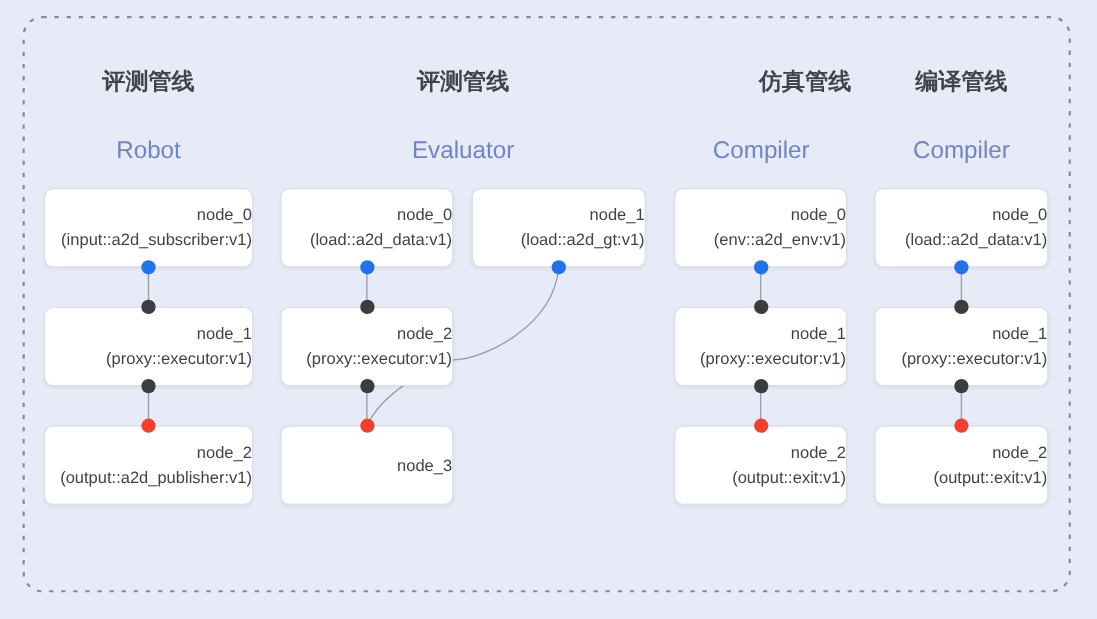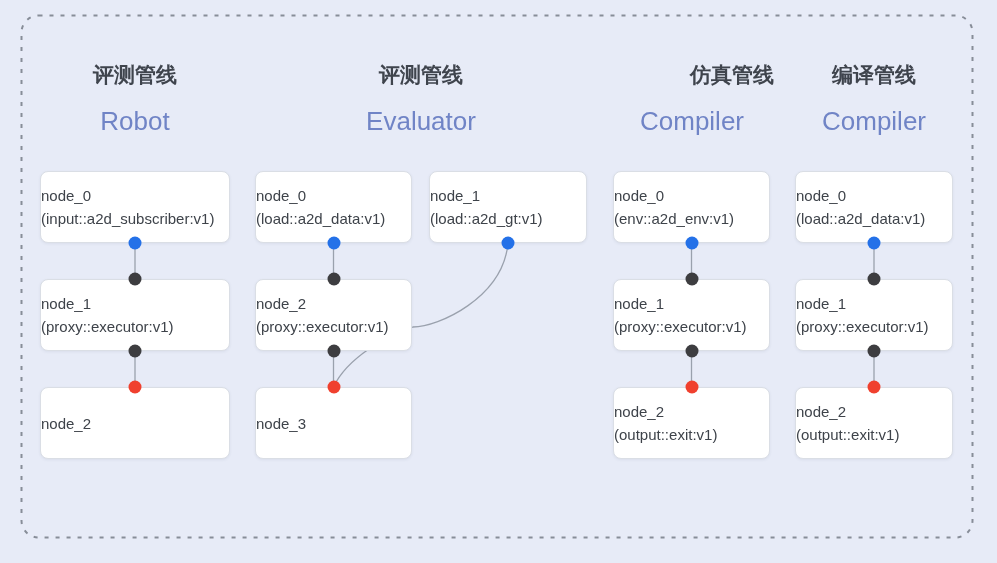--- a/index.html
+++ b/index.html
@@ -23,33 +23,33 @@
     font-family:"Liberation Sans","DejaVu Sans",sans-serif;
   }
   #edges-svg{position:absolute;left:0;top:0;z-index:1;}
   .title-zh{
     position:absolute;z-index:2;top:62px;
     transform:translateX(-50%);
     font-size:21px;font-weight:600;line-height:26px;
     color:var(--title-zh);white-space:nowrap;
   }
   .title-en{
-    position:absolute;z-index:2;top:108px;
+    position:absolute;z-index:2;top:124px;
     transform:translateX(-50%);
-    font-size:26px;font-weight:400;line-height:26px;
+    font-size:22px;font-weight:400;line-height:26px;
     color:var(--title-en);white-space:nowrap;
   }
   .node-box{
     position:absolute;z-index:2;
     background:var(--node-bg);
     border:1px solid var(--node-border);
     border-radius:8px;
     box-shadow:0 1px 3px rgba(40,55,90,0.07);
     display:flex;flex-direction:column;
-    align-items:flex-start;justify-content:center;
+    align-items:flex-end;justify-content:center;
     box-sizing:border-box;
   }
   .node-line{
     font-size:15px;line-height:23px;
     color:var(--node-text);white-space:nowrap;
   }
   .dot{
     position:absolute;z-index:3;
     width:13px;height:13px;border-radius:50%;
     transform:translate(-50%,-50%);
@@ -82,20 +82,21 @@
     </div>
     <div class="dot blue" style="left: 135px; top: 243px;"></div>
     <div class="node-box" style="left: 40px; top: 279px; width: 190px; height: 72px;">
       <div class="node-line">node_1</div>
       <div class="node-line">(proxy::executor:v1)</div>
     </div>
     <div class="dot dark" style="left: 135px; top: 279px;"></div>
     <div class="dot dark" style="left: 135px; top: 351px;"></div>
     <div class="node-box" style="left: 40px; top: 387px; width: 190px; height: 72px;">
       <div class="node-line">node_2</div>
+      <div class="node-line">(output::a2d_publisher:v1)</div>
     </div>
     <div class="dot red" style="left: 135px; top: 387px;"></div>
     <div class="title-zh" style="left: 421px;">评测管线</div>
     <div class="title-en" style="left: 421px;">Evaluator</div>
     <div class="node-box" style="left: 255px; top: 171px; width: 157px; height: 72px;">
       <div class="node-line">node_0</div>
       <div class="node-line">(load::a2d_data:v1)</div>
     </div>
     <div class="dot blue" style="left: 333.5px; top: 243px;"></div>
     <div class="node-box" style="left: 429px; top: 171px; width: 158px; height: 72px;">

